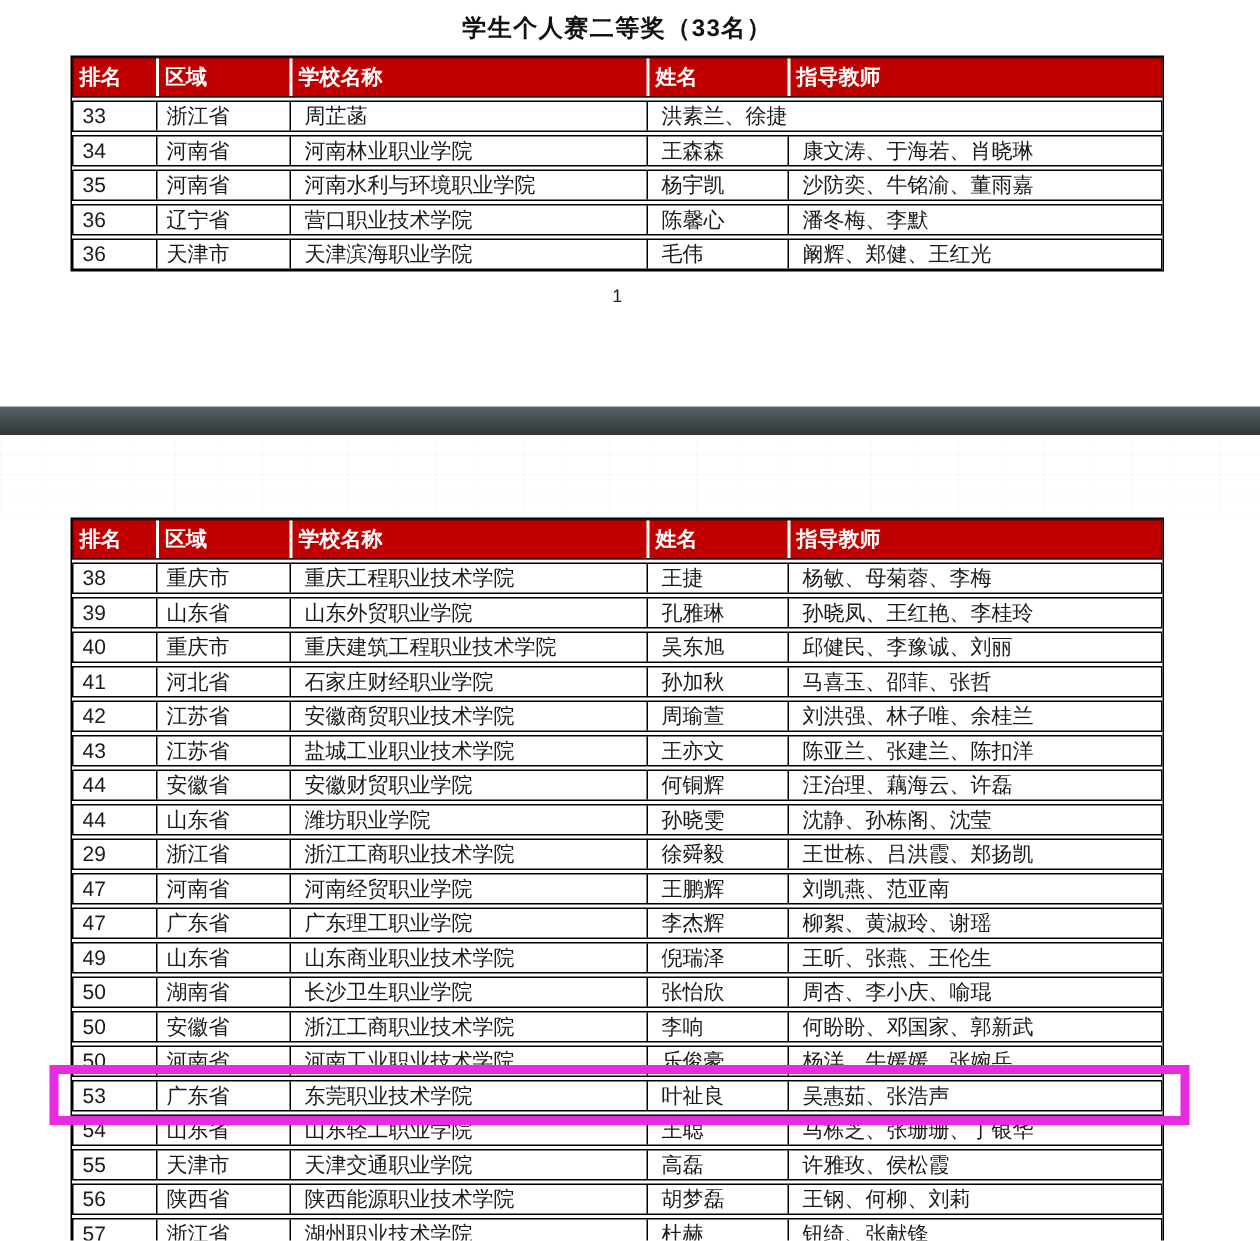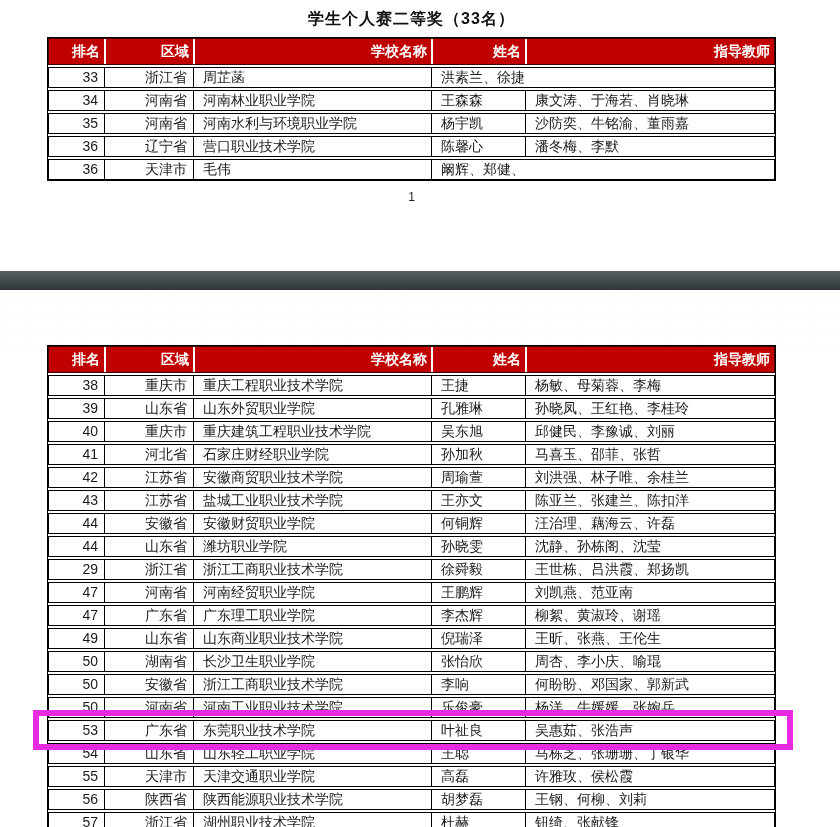--- a/index.html
+++ b/index.html
@@ -33,32 +33,32 @@
     height:21px;
   }
   .t-row:first-child { margin-top:0; }
   .t-row .cell {
     border-left:1px solid #000;
     font-size:14px; line-height:19px; height:19px;
     overflow:hidden; white-space:nowrap;
     padding:0 6px;
   }
   .t-row .cell:first-child { border-left:none; }
-  .cell.c-center { text-align:right; }
+  .cell.c-center { text-align:left; }
   .cell.c-left   { text-align:left; padding-left:9px; }
 
   .t-header {
     height:27px;
     border:1px solid #3d0505;
     background:#C00000;
     margin-top:0;
   }
   .t-header .cell {
     border-left:2px solid #ffffff;
-    color:#ffffff; font-weight:bold; text-align:right;
+    color:#ffffff; font-weight:bold; text-align:left;
     font-size:14px; line-height:25px; height:25px;
     padding:0 4px;
   }
   .t-header .cell:first-child { border-left:none; }
 
   .page-number {
     position:absolute; left:47px; top:190px; width:729px;
     text-align:center; font-size:12px; color:#222;
   }
 
@@ -121,20 +121,21 @@
         <div class="t-row">
           <div class="cell c-center">36</div>
           <div class="cell c-center">辽宁省</div>
           <div class="cell c-left">营口职业技术学院</div>
           <div class="cell c-left">陈馨心</div>
           <div class="cell c-left">潘冬梅、李默</div>
         </div>
         <div class="t-row">
           <div class="cell c-center">36</div>
           <div class="cell c-center">天津市</div>
+          <div class="cell c-left">天津滨海职业学院</div>
           <div class="cell c-left">毛伟</div>
           <div class="cell c-left">阚辉、郑健、王红光</div>
         </div>
       </div>
   </div>
 
   <div class="page-number">1</div>
 
   <div class="separator"></div>
   <div class="faint-grid"></div>

